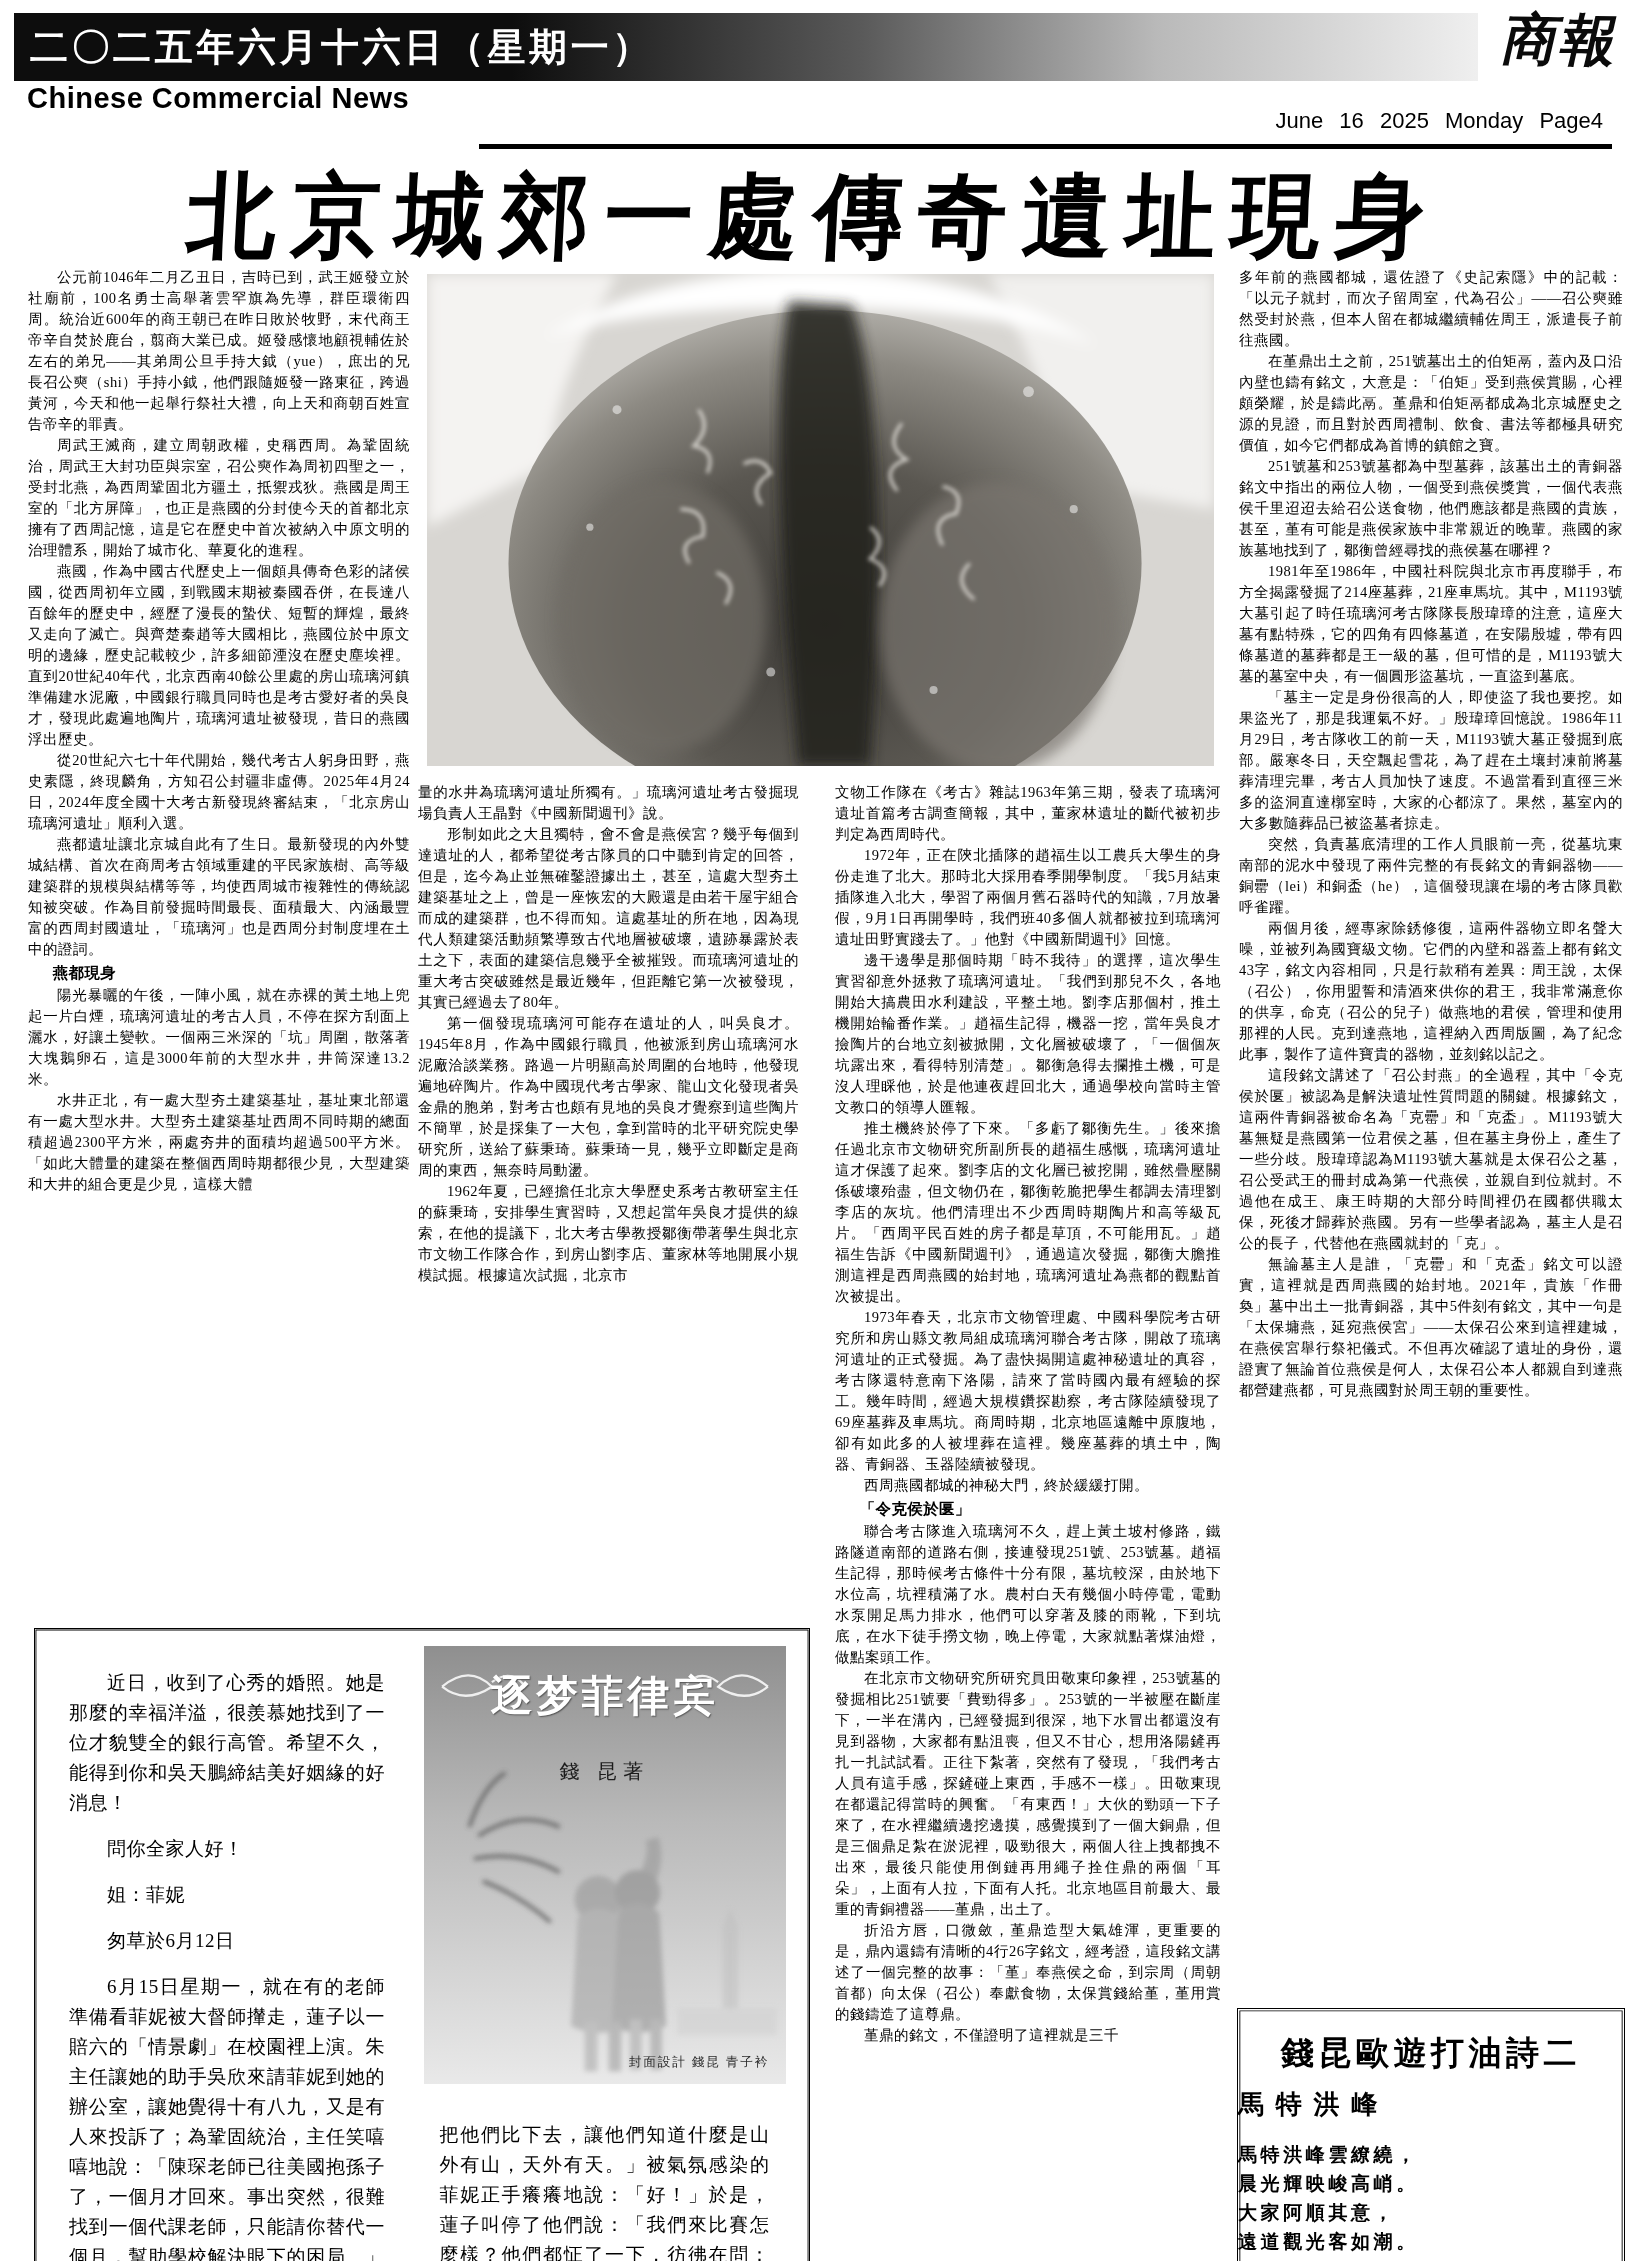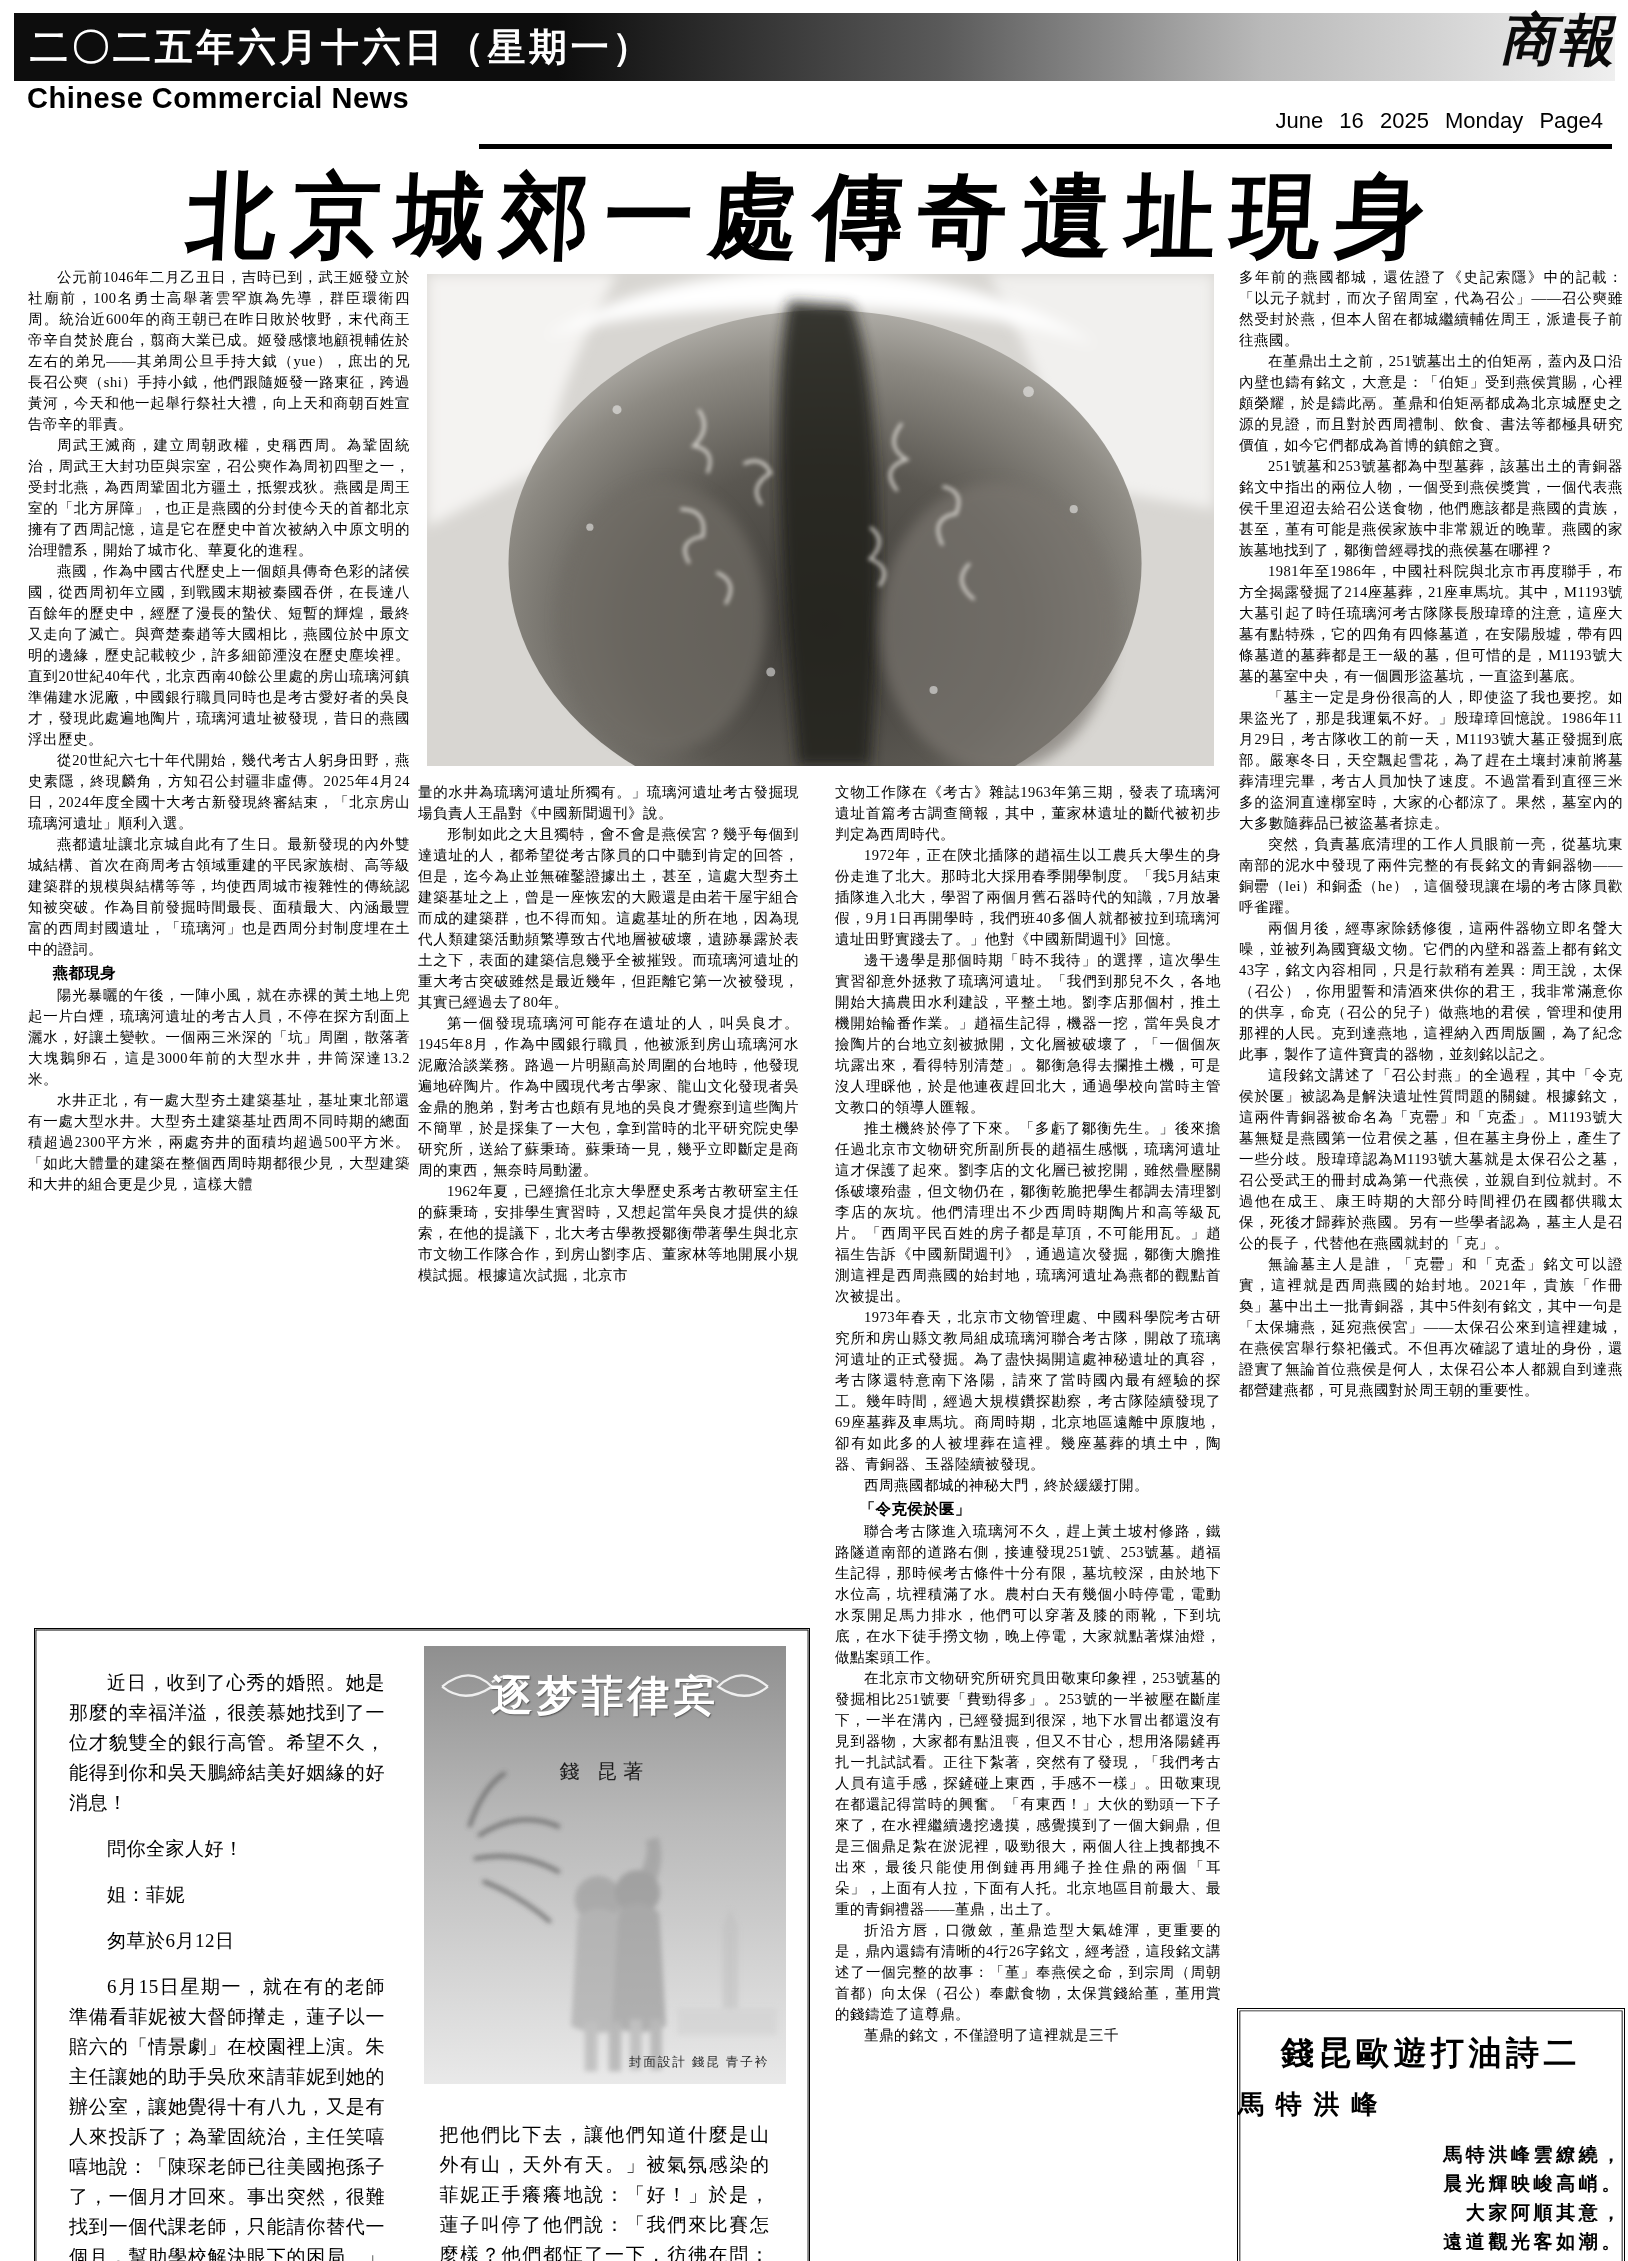--- a/index.html
+++ b/index.html
@@ -1,20 +1,20 @@
 <!DOCTYPE html>
 <html style="font-size:7.2px"><head>
 <meta charset="utf-8">
 <style>
   html,body{margin:0;padding:0;background:#ffffff;}
   #page{position:relative;width:1628px;height:2827px;background:#fff;overflow:hidden;
         font-family:"Liberation Serif","DejaVu Serif",serif;color:#000;}
 
   
-  #topbar{position:absolute;left:13.6px;top:12.7px;width:1601px;height:68px;
+  #topbar{position:absolute;left:13.6px;top:12.7px;width:1464px;height:68px;
           background:linear-gradient(to right,#0d0d0d 0%,#0d0d0d 34%,#5a5a5a 58%,#b9b9b9 78%,#efefef 100%);}
   #topbar .date-cn{position:absolute;left:16.3px;top:0;height:68px;line-height:68px;
           color:#fff;font-size:38px;font-weight:bold;letter-spacing:3.6px;
           font-family:"Liberation Sans","DejaVu Sans",sans-serif;}
   #brand{position:absolute;right:8.1px;top:2.7px;font-size:56px;font-weight:900;
          transform:skewX(-12deg) rotate(1deg);letter-spacing:1.8px;color:#0a0a0a;
          font-family:"Liberation Serif","DejaVu Serif",serif;}
   #name-en{position:absolute;left:27px;top:82px;font-size:29px;font-weight:bold;
            font-family:"Liberation Sans","DejaVu Sans",sans-serif;letter-spacing:0.5px;}
   #date-en{position:absolute;right:25px;top:108px;font-size:22px;word-spacing:10px;
@@ -59,21 +59,21 @@
   #cover-credit{position:absolute;right:16.3px;bottom:13.6px;color:#2b2b2b;font-size:12.7px;letter-spacing:1.8px;}
   .cover-art{position:absolute;left:0;top:0;width:100%;height:100%;}
 
   
   #poem-box{position:absolute;left:1237px;top:2008px;width:386px;height:814px;
             border:0.9px solid #000;box-shadow:0 0 0 1.4px #fff inset,0 0 0 2.3px #000 inset;}
   #poem-title{position:absolute;left:0;top:22px;width:100%;text-align:center;
               font-size:33px;font-weight:900;letter-spacing:4.5px;}
   #poem-subtitle{position:absolute;left:0;top:78px;width:100%;
               font-size:26px;font-weight:700;letter-spacing:11.8px;}
-  #poem-lines{position:absolute;left:0;top:131px;width:100%;text-align:right;
+  #poem-lines{position:absolute;left:0;top:131px;width:100%;text-align:left;
               font-size:19px;font-weight:bold;line-height:29px;letter-spacing:3.6px;}
 
   svg{display:block;}
 </style>
 </head>
 <body>
 
 <div id="page">
 
   <div id="topbar">

